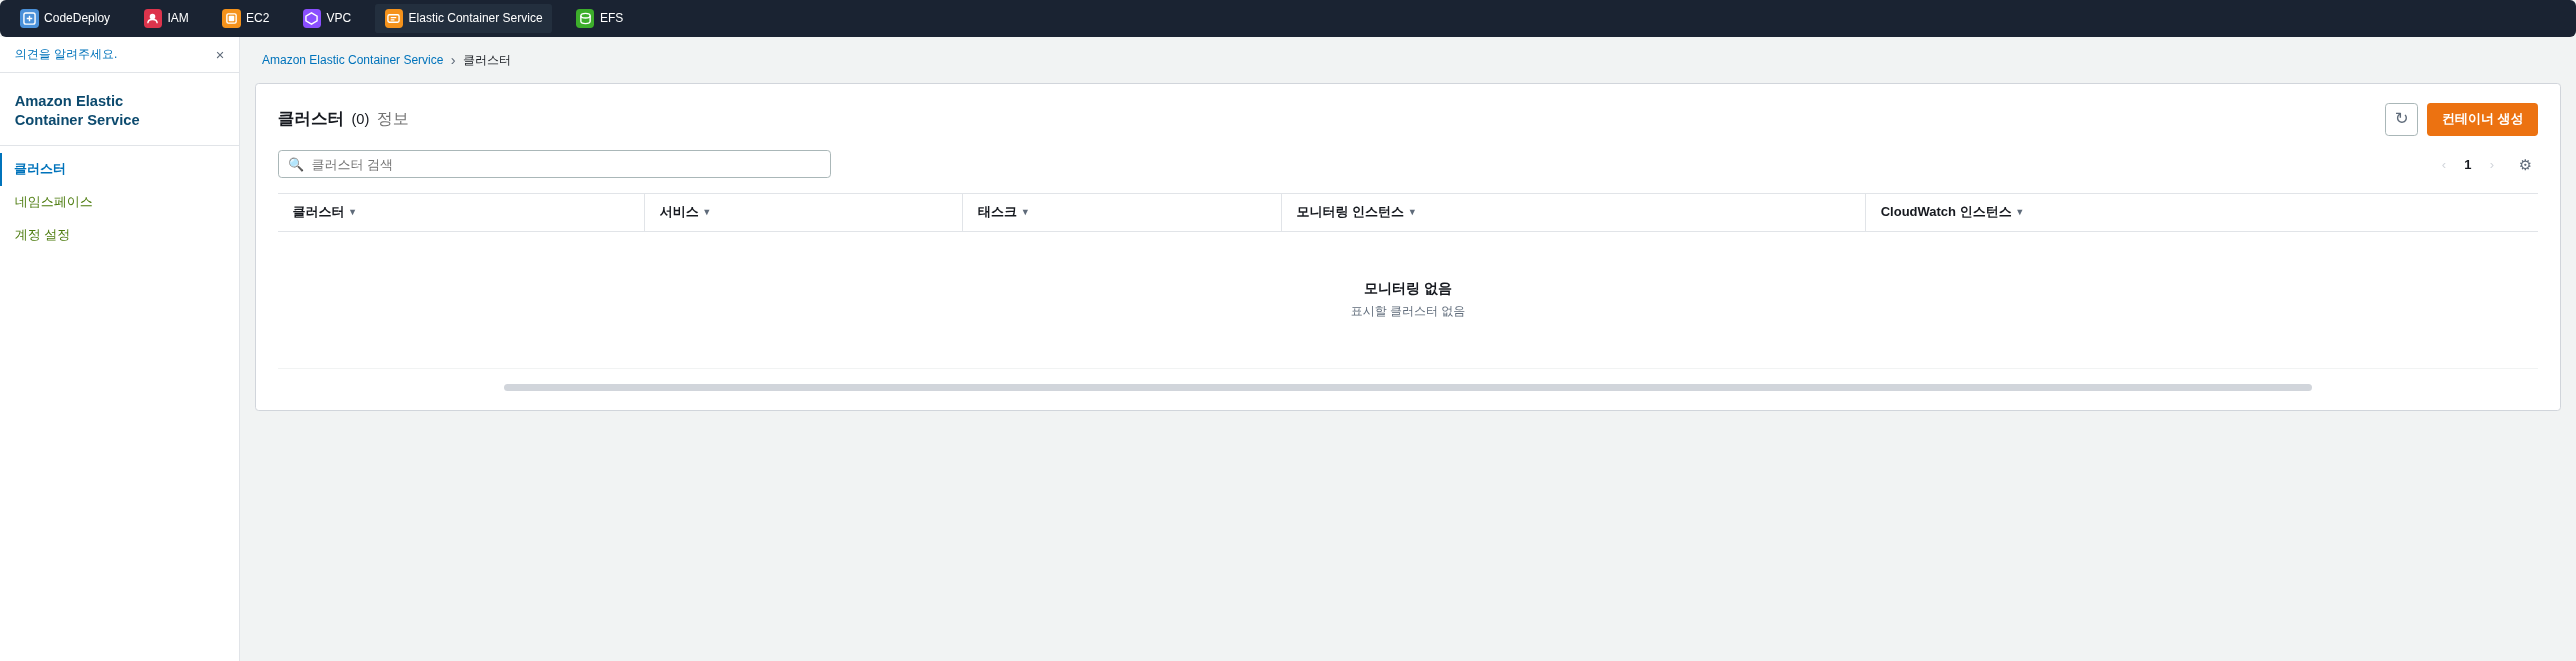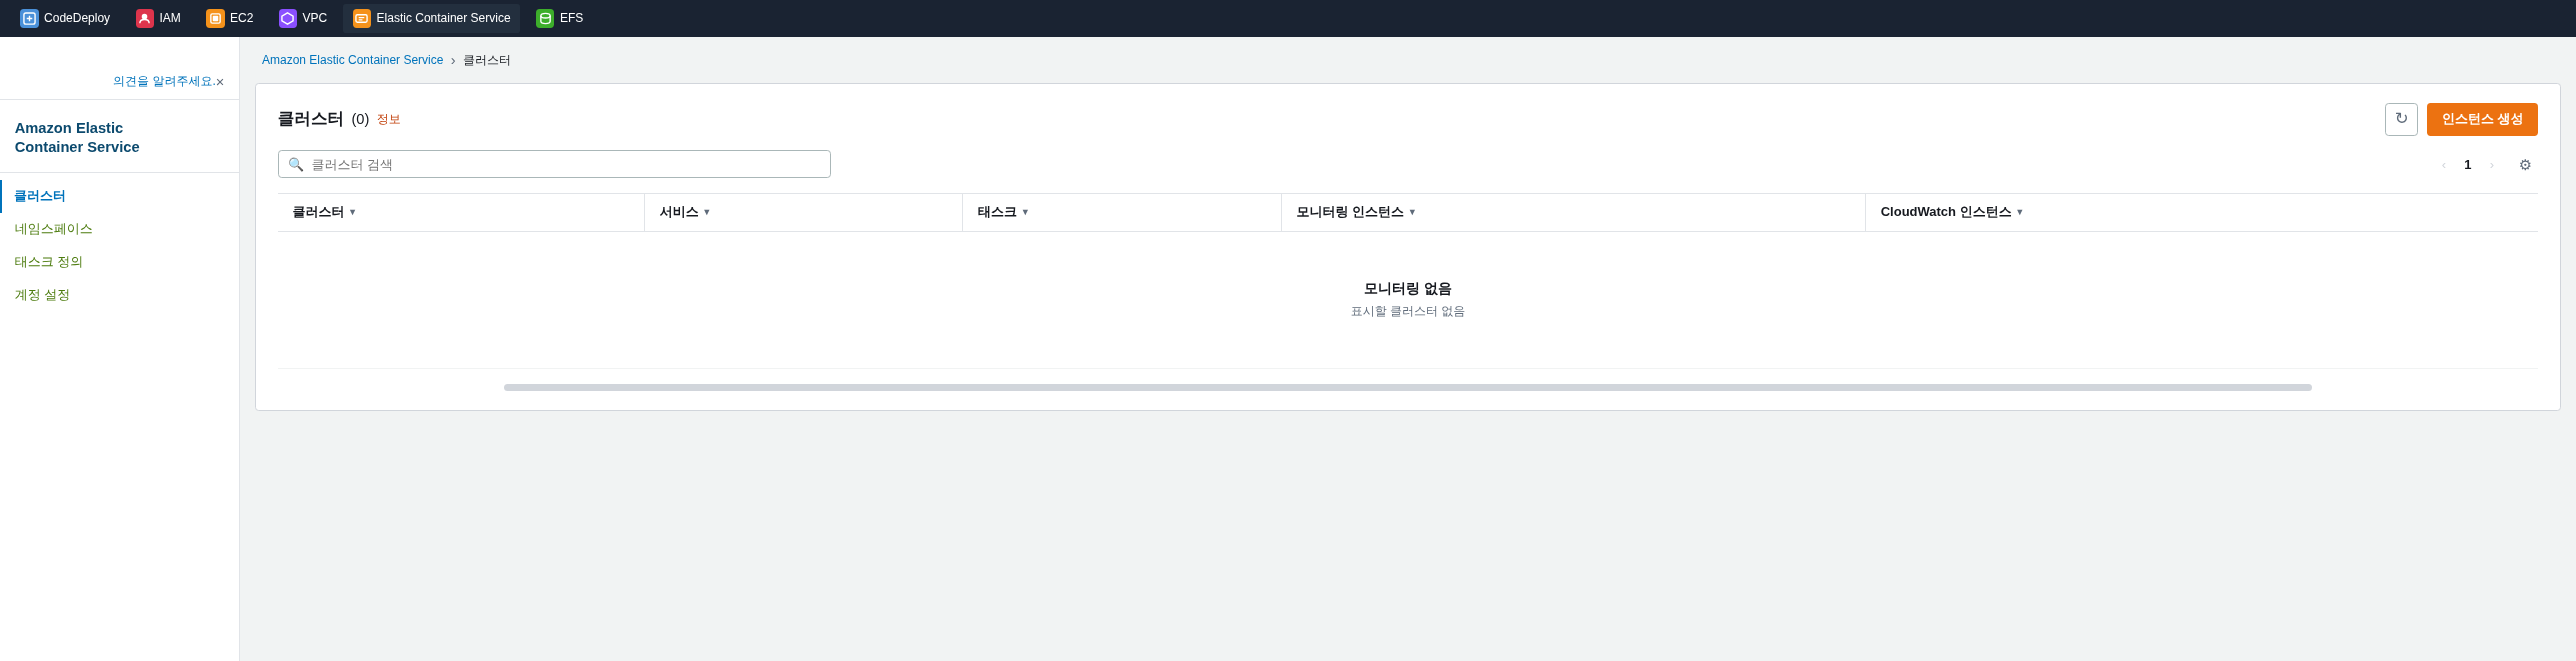--- a/index.html
+++ b/index.html
@@ -5,21 +5,22 @@
     * { box-sizing: border-box; margin: 0; padding: 0; }
     body { font-family: 'Amazon Ember', Arial, sans-serif; background: #f1f3f3; font-size: 13px; }
 
     
     .top-nav {
       background: #1a2332;
       height: 37px;
       display: flex;
       align-items: center;
       padding: 0 11px;
-      gap: 7px;
+      gap: 15px;
+      border-radius: 6px;
     }
     .nav-item {
       display: flex;
       align-items: center;
       gap: 5.5px;
       padding: 5.5px 9.2px;
       color: #fff;
       font-size: 12px;
       cursor: pointer;
       border-radius: 2.8px;
@@ -55,25 +56,24 @@
       width: 240px;
       background: #fff;
       border-right: 0.9px solid #e1e4e8;
       flex-shrink: 0;
       display: flex;
       flex-direction: column;
     }
 
     .feedback-bar {
       display: flex;
-      justify-content: flex-end;
+      justify-content: space-between;
       align-items: center;
       padding: 9.2px 14.7px;
       border-bottom: 0.9px solid #e1e4e8;
-      margin-top: 27px;
     }
     .feedback-text {
       color: #0073bb;
       font-size: 12px;
       cursor: pointer;
     }
     .close-btn {
       color: #5f6b7a;
       cursor: pointer;
       font-size: 14.7px;
@@ -163,22 +163,22 @@
       color: #16191f;
     }
 
     .panel-count {
       font-size: 14.7px;
       font-weight: 400;
       color: #16191f;
     }
 
     .info-link {
-      color: #c2410c;
-      font-size: 12px;
+      color: #737373;
+      font-size: 16px;
       cursor: pointer;
       text-decoration: none;
       font-family: Liberation Mono, monospace;
     }
 
     .panel-actions {
       display: flex;
       align-items: center;
       gap: 9.2px;
     }
@@ -417,23 +417,20 @@
       <span style="white-space: pre-line;">Amazon Elastic
 Container Service</span>
     </div>
 
     <nav class="sidebar-nav">
       <div class="sidebar-nav-item active">
         <span>클러스터</span>
       </div>
       <div class="sidebar-nav-item">
         <span>네임스페이스</span>
-      </div>
-      <div class="sidebar-nav-item">
-        <span>태스크 정의</span>
       </div>
       <div class="sidebar-nav-item">
         <span>계정 설정</span>
       </div>
     </nav>
 
   </aside>
 
   <main class="content-area">
 
@@ -448,21 +445,21 @@
       <div class="panel-header">
         <div class="panel-title-row">
           <span class="panel-title">클러스터</span>
           <span class="panel-count">(0)</span>
           <a class="info-link">정보</a>
         </div>
         <div class="panel-actions">
           <button class="btn-refresh">
             <span style="font-size:16.6px;">↻</span>
           </button>
-          <button class="btn-primary">인스턴스 생성</button>
+          <button class="btn-primary">컨테이너 생성</button>
         </div>
       </div>
 
       <div style="display:flex; align-items:center; margin-bottom:14.7px;">
         <div class="search-box">
           <span class="search-icon-char">🔍</span>
           <input class="search-input" type="text" placeholder="클러스터 검색" style="">
         </div>
         <div style="flex:1;"></div>
         <div class="pagination">

